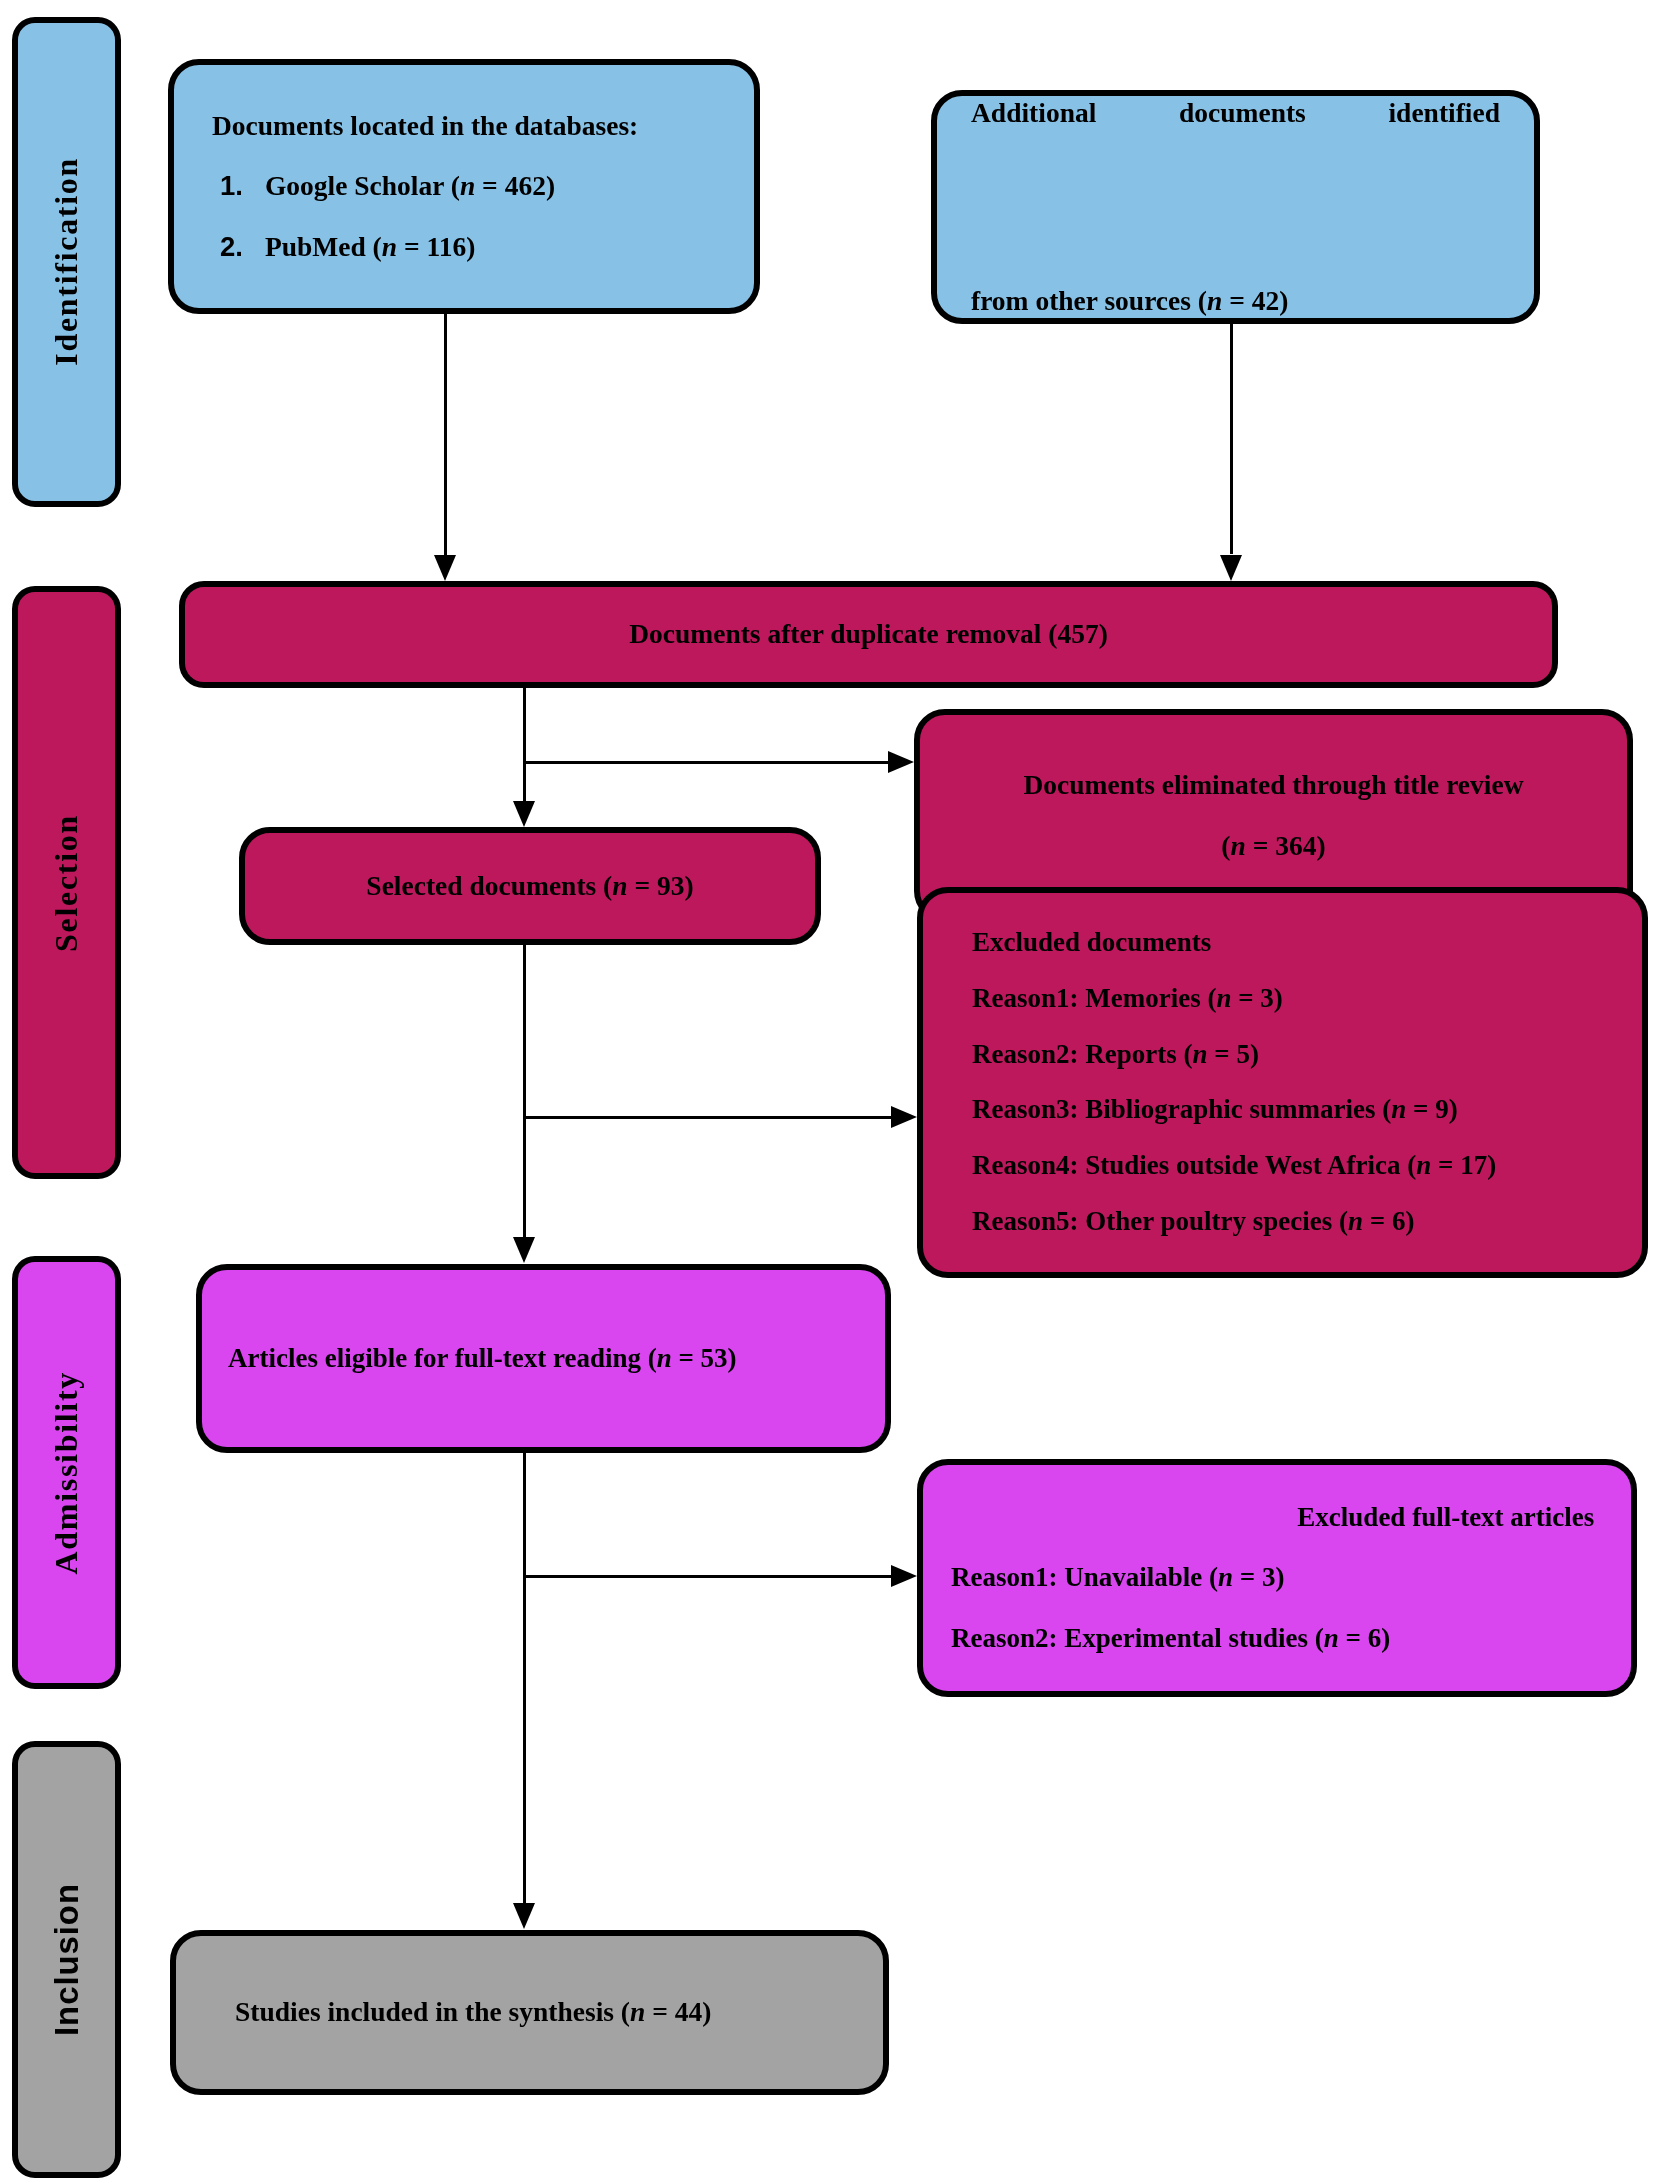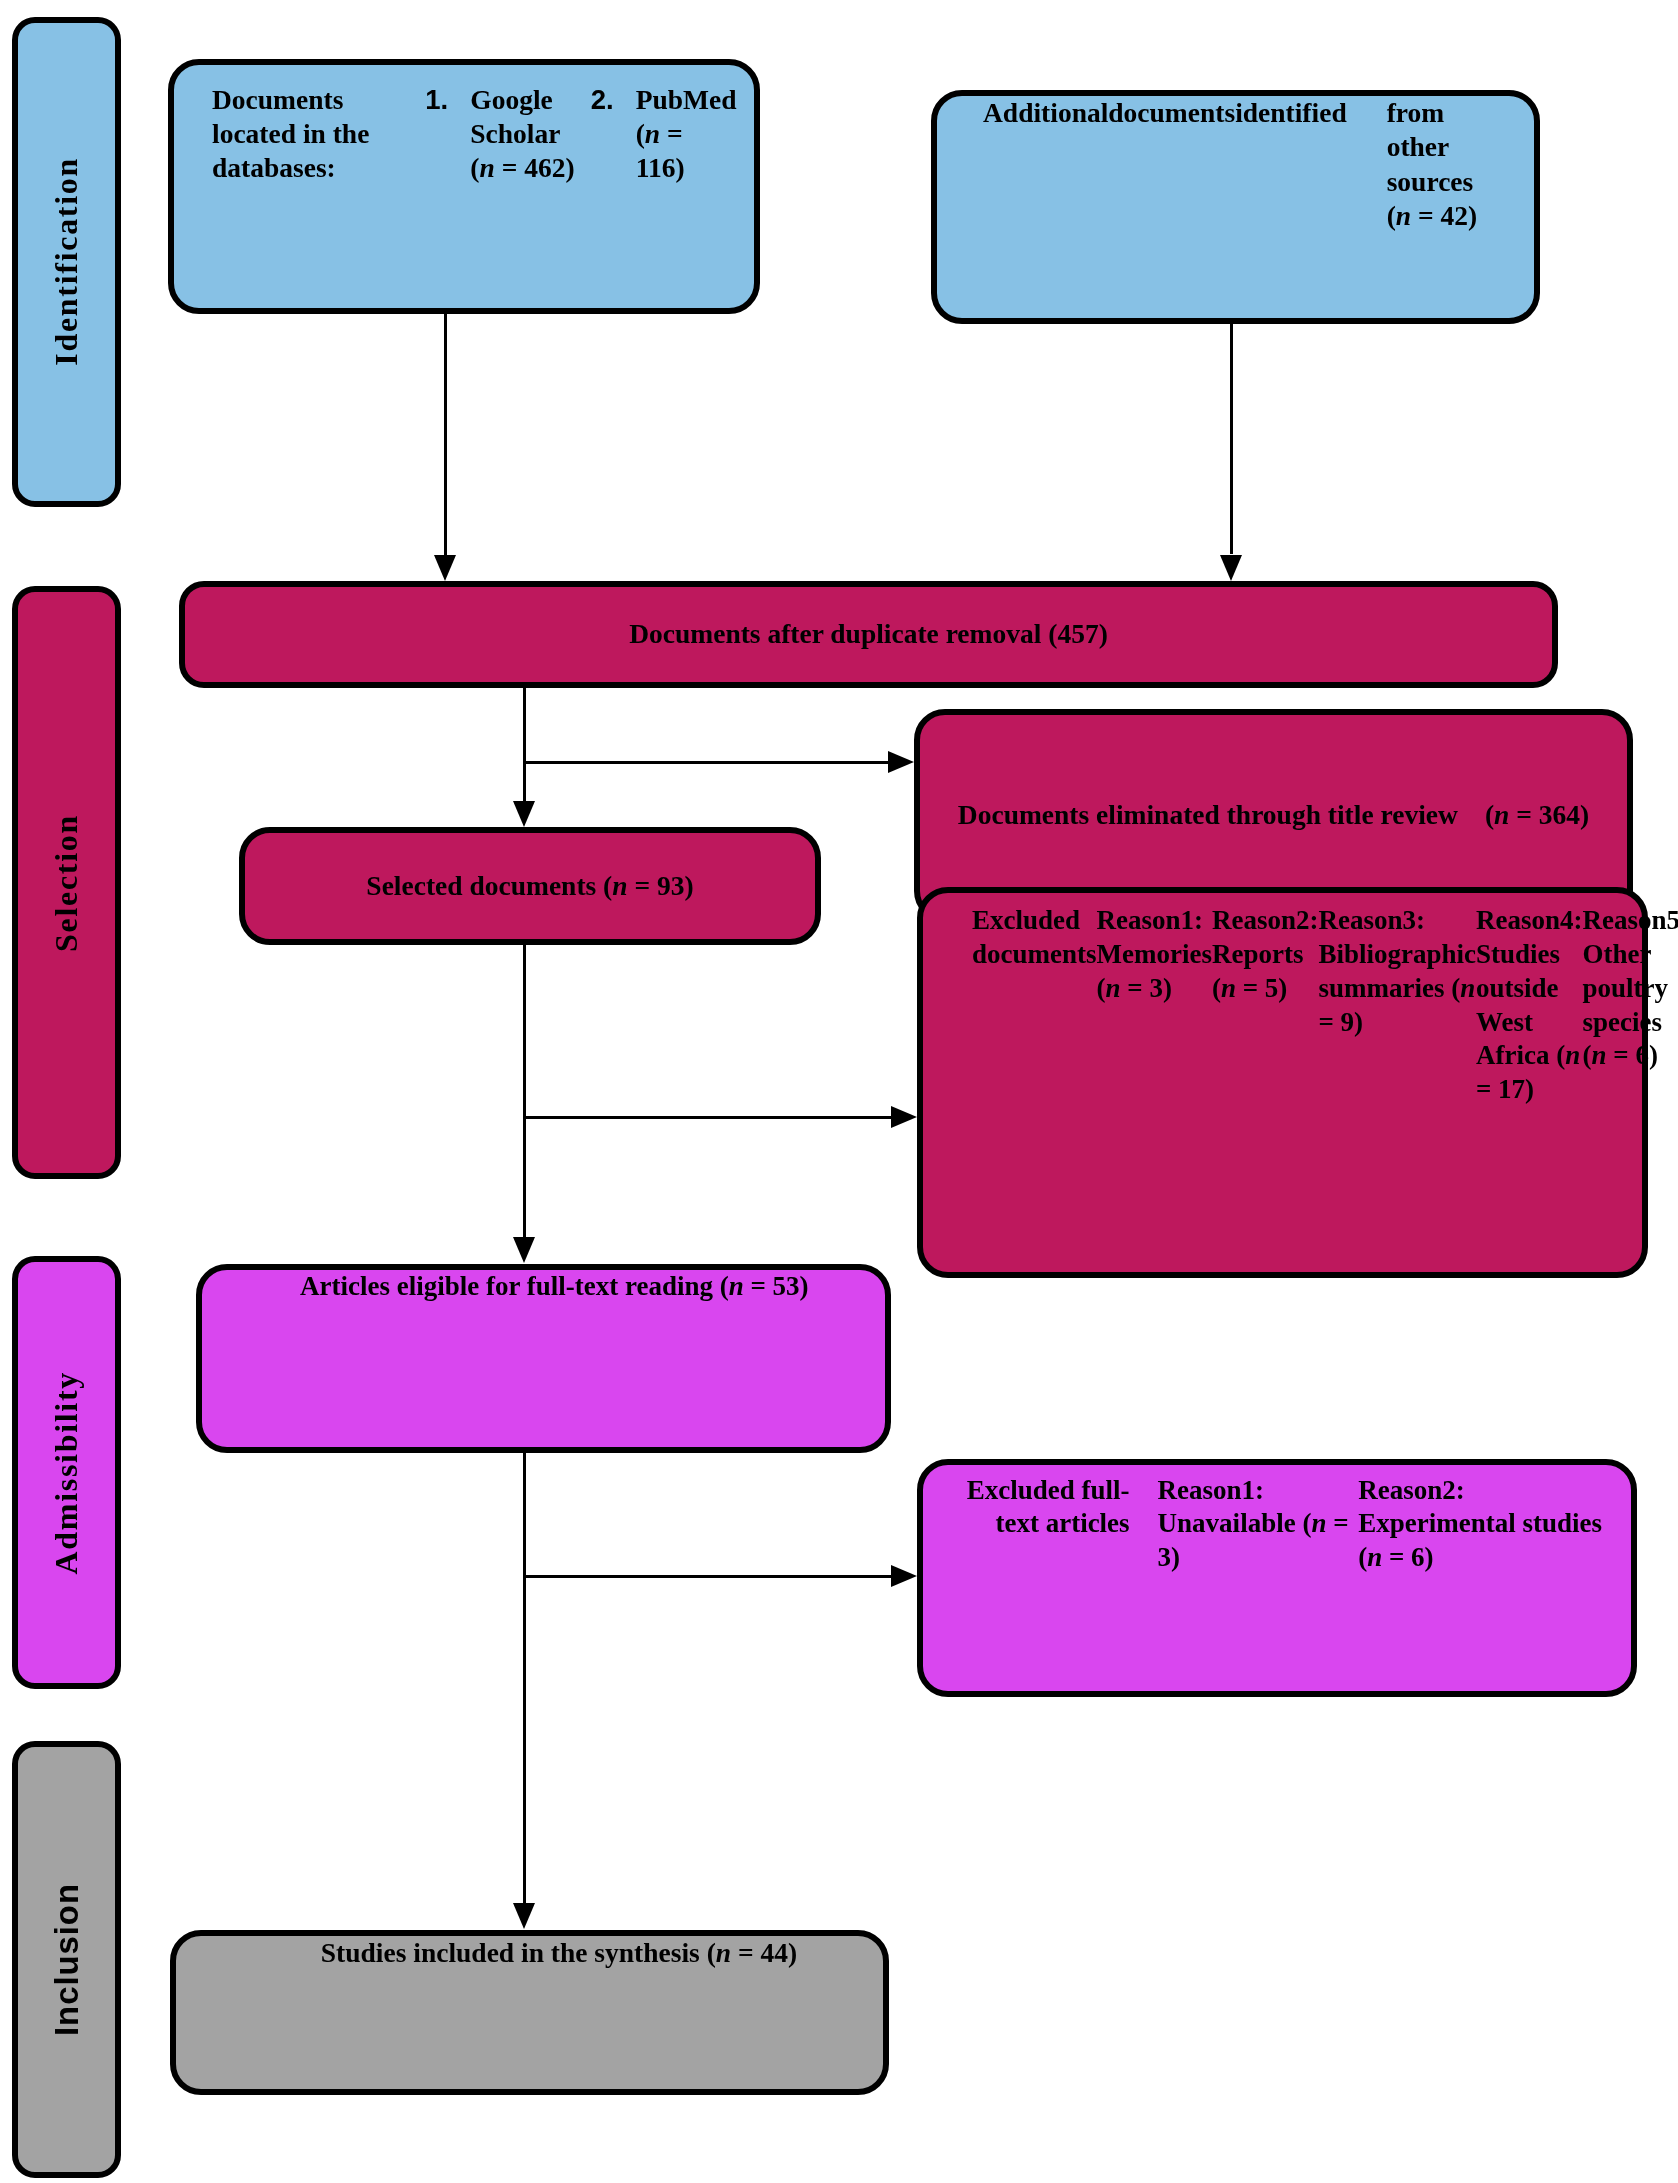--- a/index.html
+++ b/index.html
@@ -4,21 +4,21 @@
 <style>
   html,body { margin:0; padding:0; background:#ffffff; }
   .stage {
     position:relative; width:1678px; height:2195px; background:#ffffff;
     font-family:"Liberation Serif", serif; font-weight:700; color:#000;
     overflow:hidden;
   }
   .box {
     position:absolute; box-sizing:border-box;
     border:6.1px solid #000; background:#fff;
-    display:flex; flex-direction:row;
+    display:flex; flex-direction:column;
   }
   .node { border-radius:31px; font-size:27.5px; line-height:1.25; }
   .sideband { border-radius:23px; align-items:center; justify-content:center; }
   .blue   { background:#87C1E5; }
   .yellow { background:#be185d; }
   .orange { background:#d946ef; }
   .green  { background:#a3a3a3; }
 
   .vlabel {
     writing-mode:vertical-rl; transform:rotate(180deg);
@@ -26,21 +26,21 @@
   }
   .vlabel.sans { font-family:"Liberation Sans", sans-serif; font-size:33px; letter-spacing:0.9px; }
 
   
   .databases { left:168px; top:59px; width:592px; height:255px;
                justify-content:space-evenly; padding:17.5px 17.5px 17.5px 38px; }
   .databases .li { display:flex; }
   .databases .num { font-family:"Liberation Sans", sans-serif; width:45px; flex:none; padding-left:7.9px; }
 
   .additional { left:931px; top:90px; width:609px; height:234px;
-                justify-content:flex-end; gap:40px; padding:0 46px; }
+                justify-content:space-between; gap:40px; padding:0 34px; }
   .jwords { display:flex; justify-content:space-between; }
 
   .duplicates { left:179px; top:581px; width:1379px; height:107px; border-radius:25px;
                 justify-content:center; align-items:center; text-align:center; }
 
   .titlereview { left:914px; top:709px; width:719px; height:213px;
                  justify-content:center; align-items:center; text-align:center; gap:27px; }
 
   .selected { left:239px; top:827px; width:582px; height:118px;
               justify-content:center; align-items:center; text-align:center; }

